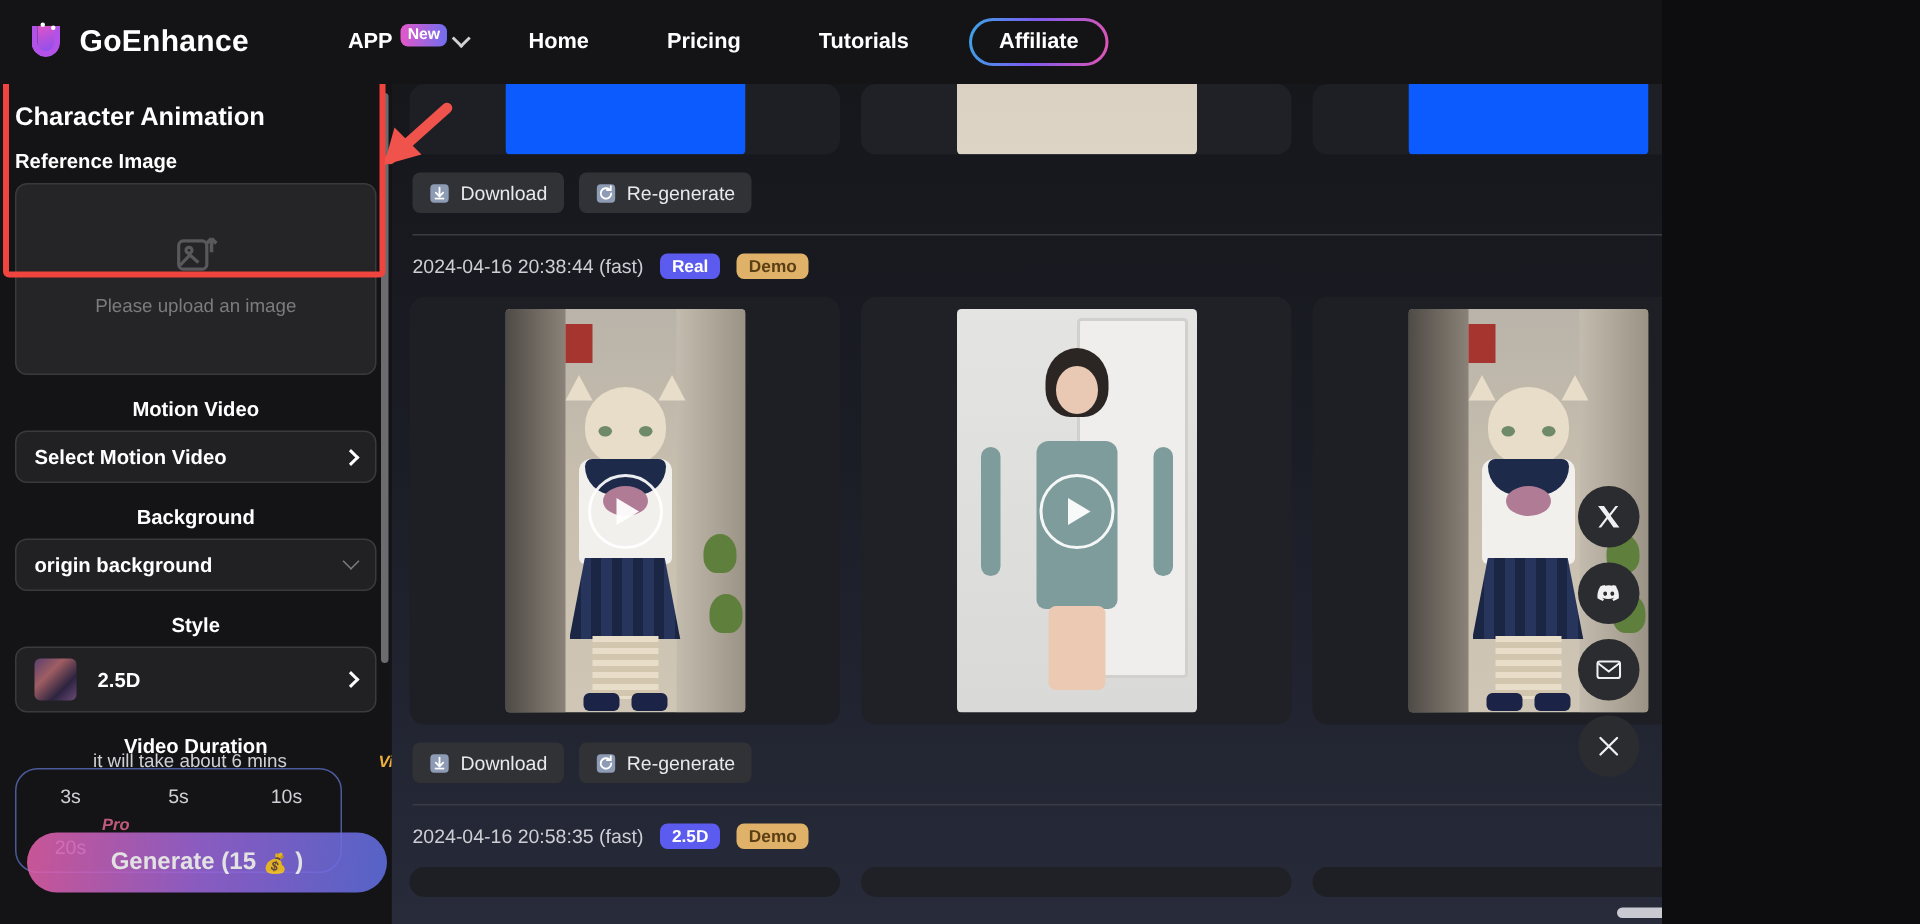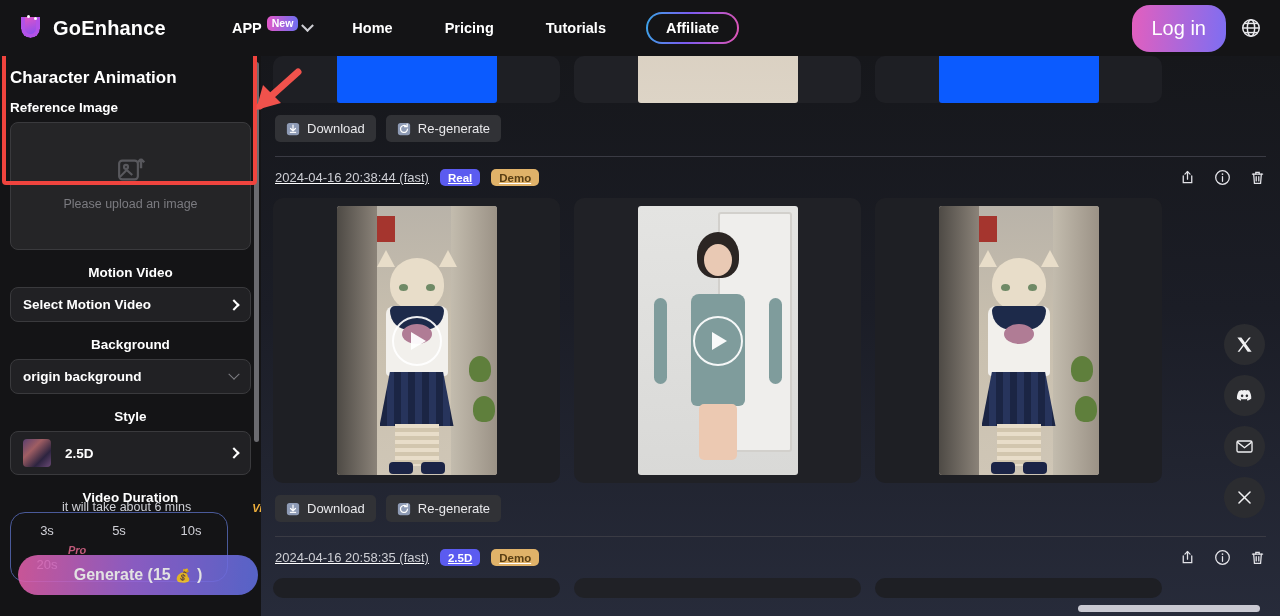--- a/index.html
+++ b/index.html
@@ -2,21 +2,21 @@
 <html><head>
 <meta charset="utf-8">
 <style>
   * { box-sizing: border-box; margin: 0; padding: 0; }
   html, body {
     width: 1280px; height: 616px;
     background: #0d0d0f; overflow: hidden;
     font-family: "Liberation Sans", sans-serif;
     color: #fff;
   }
-  #app { position: relative; width: 1280px; height: 616px; overflow: hidden; }
+  #app { position: relative; width: 1108px; height: 616px; overflow: hidden; }
 
   
   .header {
     position: absolute; top: 0; left: 0; width: 1280px; height: 56px;
     background: #141416; display: flex; align-items: center;
     padding: 0 18px; z-index: 40;
   }
   .logo-wrap { display: flex; align-items: center; gap: 9px; }
   .logo-mark { width: 26px; height: 28px; position: relative; }
   .logo-mark .u {
@@ -158,21 +158,21 @@
   .btn-row { display: flex; gap: 10px; padding: 12px 14px 0 14px; }
   .act-btn {
     background: #313236; border: none; border-radius: 5px; color: #e9e9ec;
     font-size: 13px; padding: 6px 11px; display: flex; align-items: center; gap: 7px;
     cursor: pointer; font-family: "Liberation Sans", sans-serif;
   }
   .dl-ic, .rg-ic { width: 14px; height: 14px; flex: 0 0 14px; }
 
   .divider { height: 1px; background: #3a3b44; margin: 14px 14px 0 14px; }
 
-  .meta-row { display: flex; align-items: center; padding: 12px 14px 0 14px; text-decoration: underline; }
+  .meta-row { display: flex; align-items: center; padding: 12px 14px 0 14px; }
   .ts { font-size: 13px; color: #cdced4; }
   .chip { font-size: 11.5px; font-weight: bold; border-radius: 5px; padding: 2.5px 8px; margin-left: 11px; }
   .chip.real { background: #5b5bf0; color: #fff; }
   .chip.d25 { background: #5b5bf0; color: #fff; }
   .chip.demo { background: #e0b269; color: #5a3f14; }
   .meta-icons { margin-left: auto; display: flex; gap: 18px; align-items: center; }
   .mi { width: 17px; height: 17px; cursor: pointer; }
 
   
   .art { width: 100%; height: 100%; position: relative; overflow: hidden; }

